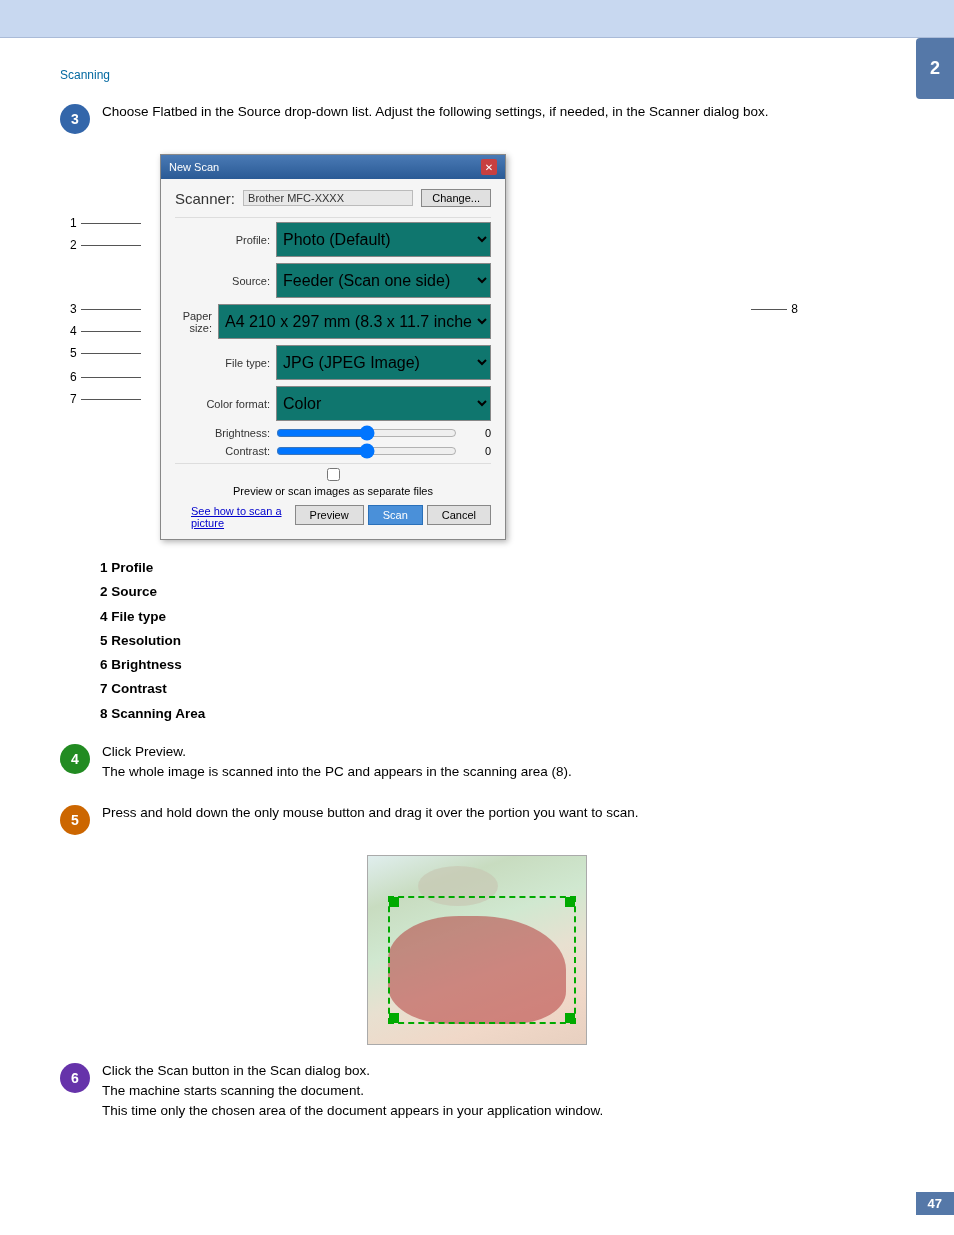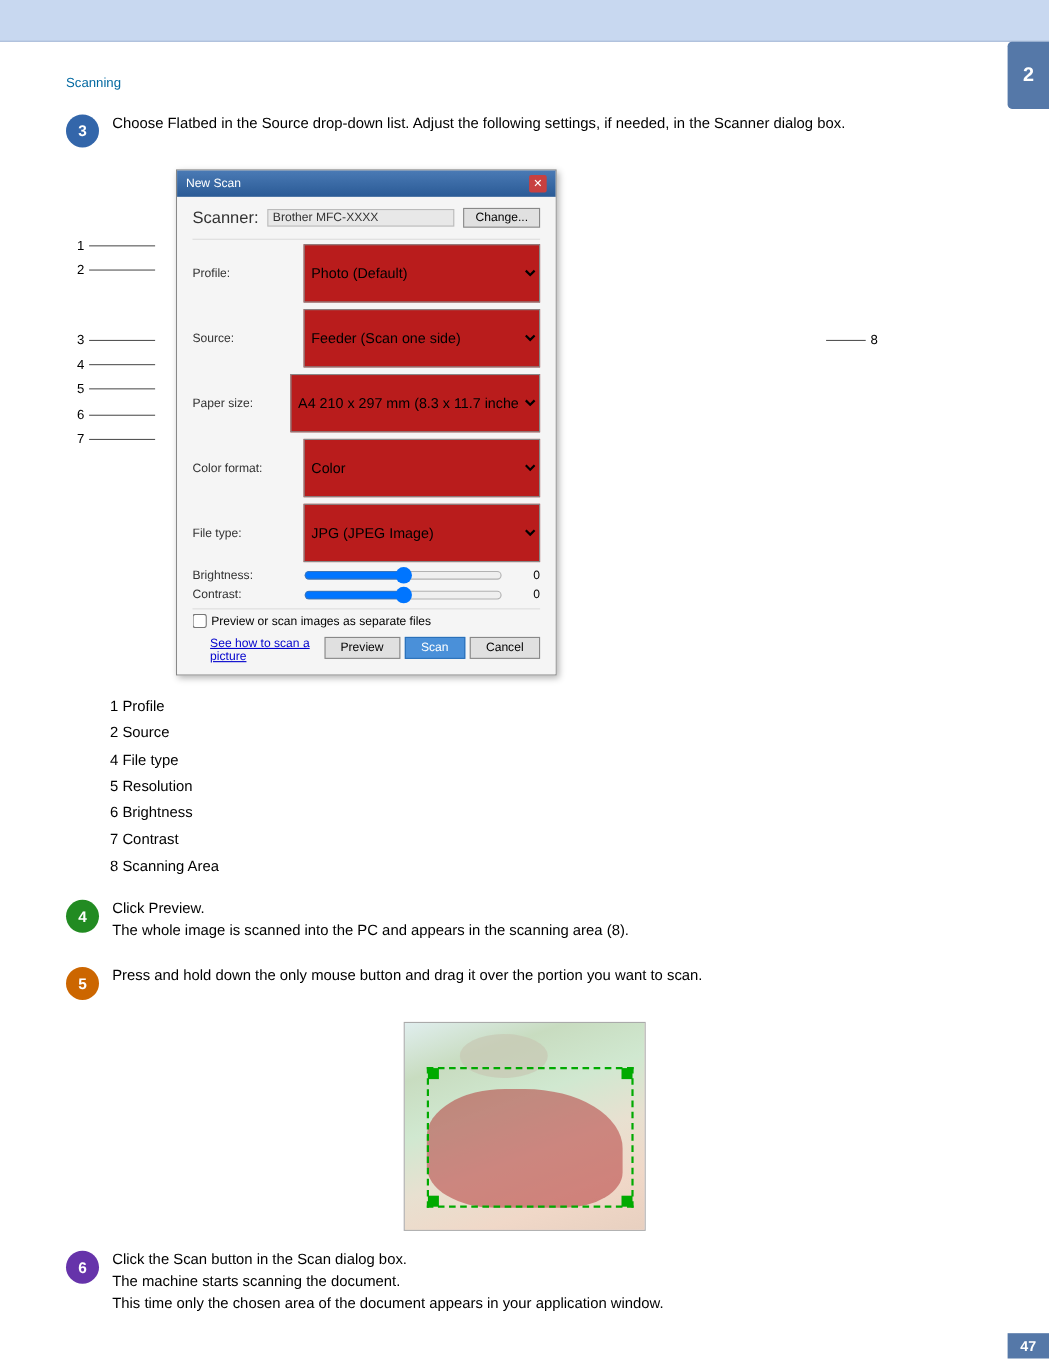--- a/index.html
+++ b/index.html
@@ -149,28 +149,29 @@
       display: flex;
       align-items: center;
       margin-bottom: 6px;
       gap: 6px;
     }
 
     .dialog-label {
       width: 95px;
       font-size: 11px;
       color: #333;
+      text-align: right;
     }
 
     .dialog-select {
       flex: 1;
-      font-size: 13px;
-      padding: 17px 2px;
+      font-size: 16px;
+      padding: 7px 2px;
       border: 1px solid #888;
-      background: #b91c1c;
+      background: #0f766e;
     }
 
     .dialog-input-num {
       width: 50px;
       font-size: 11px;
       padding: 1px 2px;
       border: 1px solid #888;
     }
 
     .dialog-slider-row {
@@ -189,20 +190,21 @@
       width: 30px;
       font-size: 11px;
       text-align: right;
     }
 
     .dialog-checkbox-row {
       display: flex;
       align-items: center;
       gap: 4px;
       margin-bottom: 6px;
+      flex-direction: column;
     }
 
     .dialog-footer {
       display: flex;
       justify-content: space-between;
       align-items: flex-start;
       margin-top: 8px;
       margin-left: 16px;
     }
 
@@ -236,21 +238,21 @@
     .num-list {
       margin: 16px 0 16px 40px;
       list-style: none;
     }
 
     .num-list li {
       font-size: 13.5px;
       line-height: 1.8;
     }
 
-    .num-list li strong { font-weight: normal; }
+    .num-list li strong { font-weight: bold; }
 
     
     .page-num-area {
       position: absolute;
       bottom: 20px;
       right: 0;
       display: flex;
       align-items: center;
     }
 
@@ -433,30 +435,30 @@
         </div>
 
         <div class="dialog-row">
           <span class="dialog-label">Paper size:</span>
           <select class="dialog-select">
             <option>A4 210 x 297 mm (8.3 x 11.7 inche</option>
           </select>
         </div>
 
         <div class="dialog-row">
+          <span class="dialog-label">File type:</span>
+          <select class="dialog-select">
+            <option>JPG (JPEG Image)</option>
+          </select>
+        </div>
+
+        <div class="dialog-row">
           <span class="dialog-label">Color format:</span>
           <select class="dialog-select">
             <option>Color</option>
-          </select>
-        </div>
-
-        <div class="dialog-row">
-          <span class="dialog-label">File type:</span>
-          <select class="dialog-select">
-            <option>JPG (JPEG Image)</option>
           </select>
         </div>
 
 
         <div class="dialog-row">
           <span class="dialog-label">Brightness:</span>
           <div class="dialog-slider-row">
             <input type="range" class="dialog-slider" min="-100" max="100" value="0" style="">
             <span class="dialog-num-val">0</span>
           </div>

